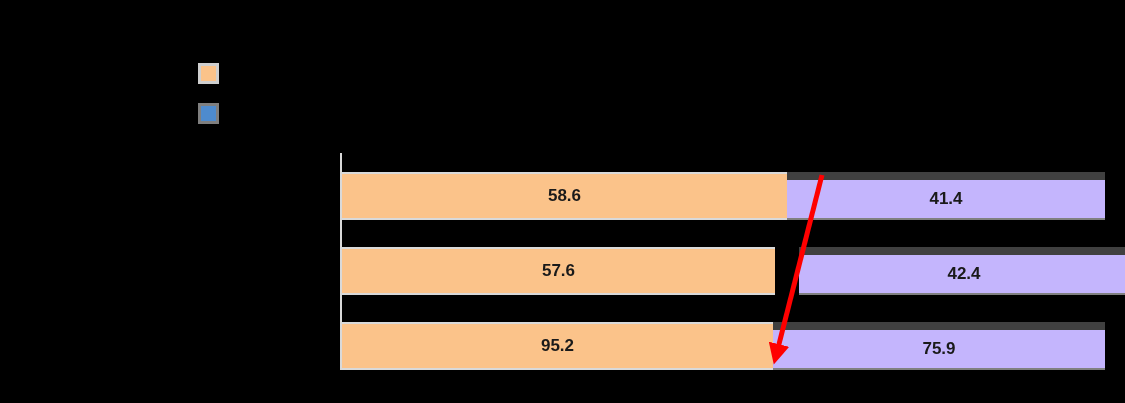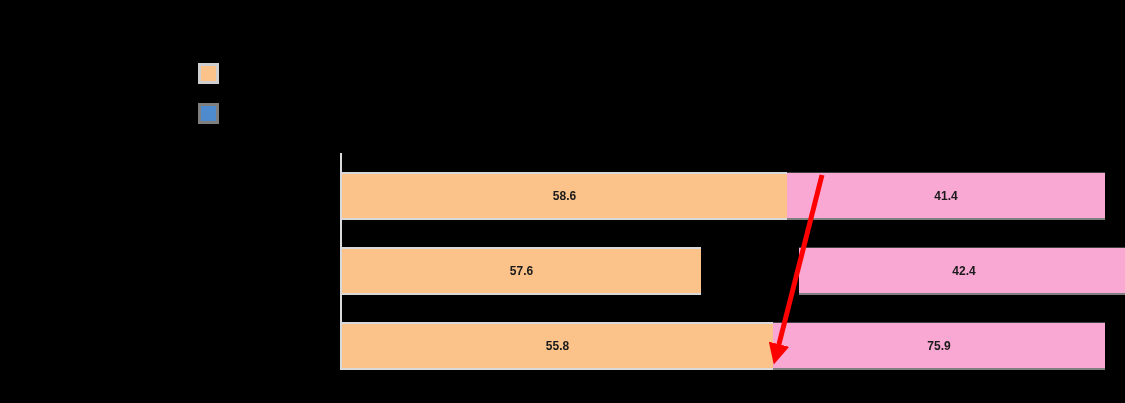--- a/index.html
+++ b/index.html
@@ -92,33 +92,33 @@
   .bar-row.b2 { top: 169px; }
 
   .seg {
     position: absolute;
     top: 0;
     height: 48px;
     box-sizing: border-box;
     display: flex;
     align-items: center;
     justify-content: center;
-    font-size: 12px;
+    font-size: 17px;
     font-weight: bold;
     color: #1A1A1A;
   }
   .seg.orange {
     background: #FBC38A;
     border-top: 2px solid #D9D9D9;
     border-bottom: 2px solid #D9D9D9;
     left: 0;
   }
   .seg.blue {
-    background: #f9a8d4;
-    border-top: 1px solid #404040;
+    background: #c4b5fd;
+    border-top: 8px solid #404040;
     border-bottom: 2px solid #808080;
     text-align: center;
   }
 
   
   #arrow-layer {
     position: absolute;
     left: 0;
     top: 0;
     width: 1125px;
@@ -146,26 +146,26 @@
 
     <div id="axis-y"></div>
     <div id="axis-x"></div>
 
     <div class="bar-row b0">
       <div class="seg orange" style="width:445px;">58.6</div>
       <div class="seg blue" style="left:445px; width:318px;">41.4</div>
     </div>
 
     <div class="bar-row b1">
-      <div class="seg orange" style="width:359px;">57.6</div>
+      <div class="seg orange" style="width:433px;">57.6</div>
       <div class="seg blue" style="left:457px; width:330px;">42.4</div>
     </div>
 
     <div class="bar-row b2">
-      <div class="seg orange" style="width:431px;">55.8</div>
+      <div class="seg orange" style="width:431px;">95.2</div>
       <div class="seg blue" style="left:431px; width:332px;">75.9</div>
     </div>
 
   </div>
 
   <svg id="arrow-layer" viewBox="0 0 1125 403" width="1125" height="403">
     <defs>
       <marker id="redhead" markerWidth="4.2" markerHeight="4.2" refX="1.6" refY="2.1" orient="auto">
         <path d="M0,0 L4.2,2.1 L0,4.2 z" fill="#FF0000"></path>
       </marker>

